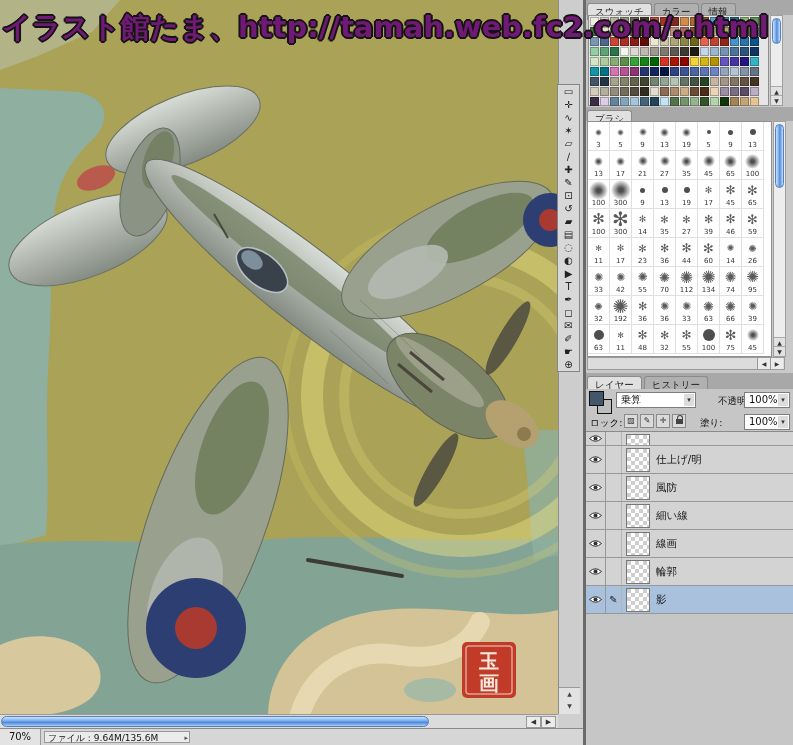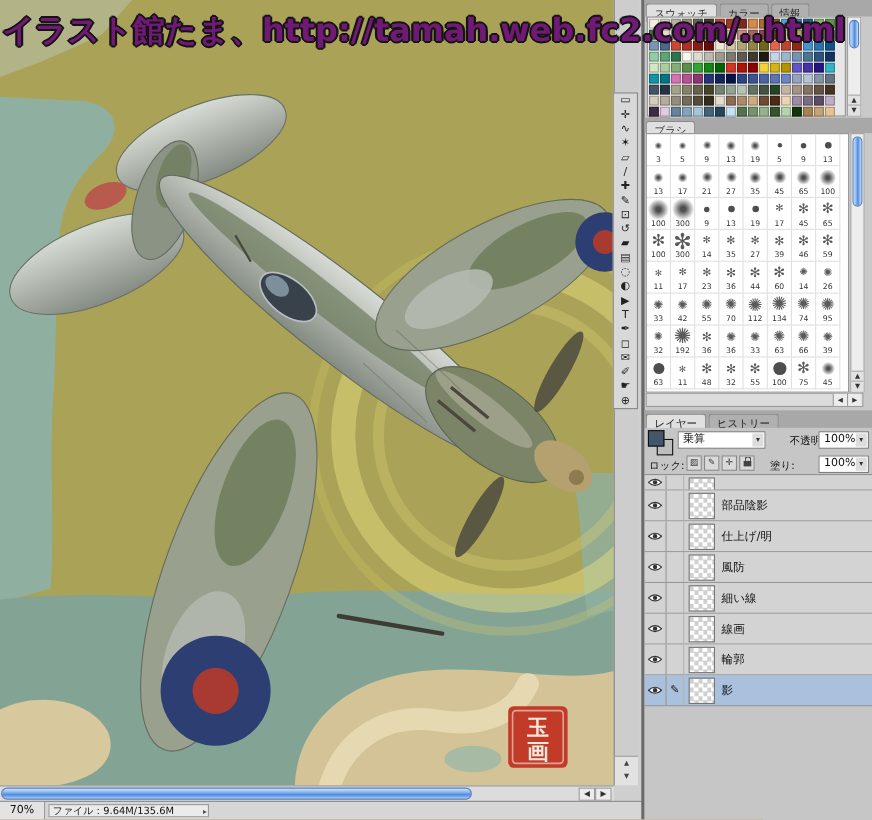--- a/index.html
+++ b/index.html
@@ -736,75 +736,64 @@
         </div>
         <div class="lrow">
           <div class="leye">
             <svg width="13" height="9" viewBox="0 0 13 9">
               <path d="M.5,4.5 Q6.5,-1 12.5,4.5 Q6.5,10 .5,4.5 Z" fill="#fff" stroke="#333" stroke-width="1"></path>
               <circle cx="6.5" cy="4.5" r="2" fill="#333"></circle>
             </svg>
           </div>
           <div class="lbrushcol"></div>
           <div class="lthumb"></div>
-          <div class="lname">部品陰影</div>
+          <div class="lname">仕上げ/明</div>
         </div>
         <div class="lrow">
           <div class="leye">
             <svg width="13" height="9" viewBox="0 0 13 9">
               <path d="M.5,4.5 Q6.5,-1 12.5,4.5 Q6.5,10 .5,4.5 Z" fill="#fff" stroke="#333" stroke-width="1"></path>
               <circle cx="6.5" cy="4.5" r="2" fill="#333"></circle>
             </svg>
           </div>
           <div class="lbrushcol"></div>
           <div class="lthumb"></div>
-          <div class="lname">仕上げ/明</div>
+          <div class="lname">風防</div>
         </div>
         <div class="lrow">
           <div class="leye">
             <svg width="13" height="9" viewBox="0 0 13 9">
               <path d="M.5,4.5 Q6.5,-1 12.5,4.5 Q6.5,10 .5,4.5 Z" fill="#fff" stroke="#333" stroke-width="1"></path>
               <circle cx="6.5" cy="4.5" r="2" fill="#333"></circle>
             </svg>
           </div>
           <div class="lbrushcol"></div>
           <div class="lthumb"></div>
-          <div class="lname">風防</div>
+          <div class="lname">細い線</div>
         </div>
         <div class="lrow">
           <div class="leye">
             <svg width="13" height="9" viewBox="0 0 13 9">
               <path d="M.5,4.5 Q6.5,-1 12.5,4.5 Q6.5,10 .5,4.5 Z" fill="#fff" stroke="#333" stroke-width="1"></path>
               <circle cx="6.5" cy="4.5" r="2" fill="#333"></circle>
             </svg>
           </div>
           <div class="lbrushcol"></div>
           <div class="lthumb"></div>
-          <div class="lname">細い線</div>
+          <div class="lname">線画</div>
         </div>
         <div class="lrow">
           <div class="leye">
             <svg width="13" height="9" viewBox="0 0 13 9">
               <path d="M.5,4.5 Q6.5,-1 12.5,4.5 Q6.5,10 .5,4.5 Z" fill="#fff" stroke="#333" stroke-width="1"></path>
               <circle cx="6.5" cy="4.5" r="2" fill="#333"></circle>
             </svg>
           </div>
           <div class="lbrushcol"></div>
           <div class="lthumb"></div>
-          <div class="lname">線画</div>
-        </div>
-        <div class="lrow">
-          <div class="leye">
-            <svg width="13" height="9" viewBox="0 0 13 9">
-              <path d="M.5,4.5 Q6.5,-1 12.5,4.5 Q6.5,10 .5,4.5 Z" fill="#fff" stroke="#333" stroke-width="1"></path>
-              <circle cx="6.5" cy="4.5" r="2" fill="#333"></circle>
-            </svg>
-          </div>
-          <div class="lbrushcol"></div>
-          <div class="lthumb"></div>
           <div class="lname">輪郭</div>
         </div>
         <div class="lrow selected">
           <div class="leye">
             <svg width="13" height="9" viewBox="0 0 13 9">
               <path d="M.5,4.5 Q6.5,-1 12.5,4.5 Q6.5,10 .5,4.5 Z" fill="#fff" stroke="#333" stroke-width="1"></path>
               <circle cx="6.5" cy="4.5" r="2" fill="#333"></circle>
             </svg>
           </div>
           <div class="lbrushcol">✎</div>

